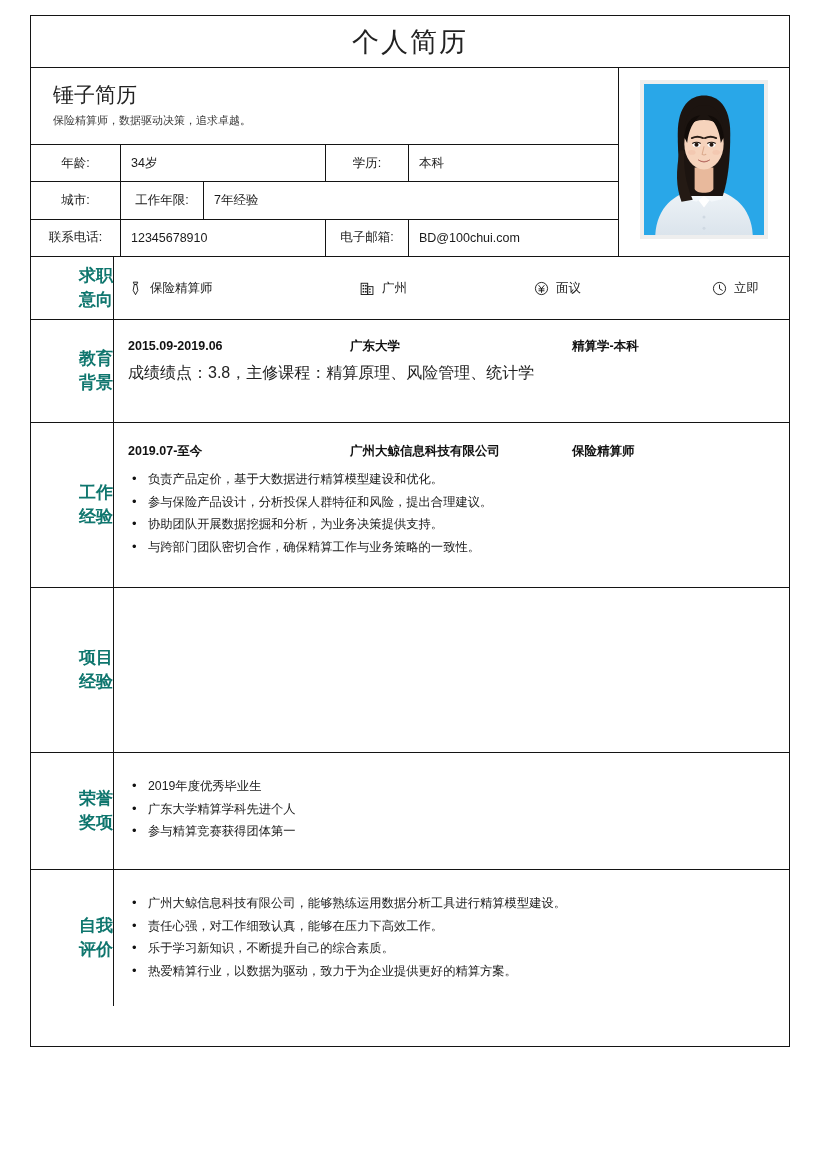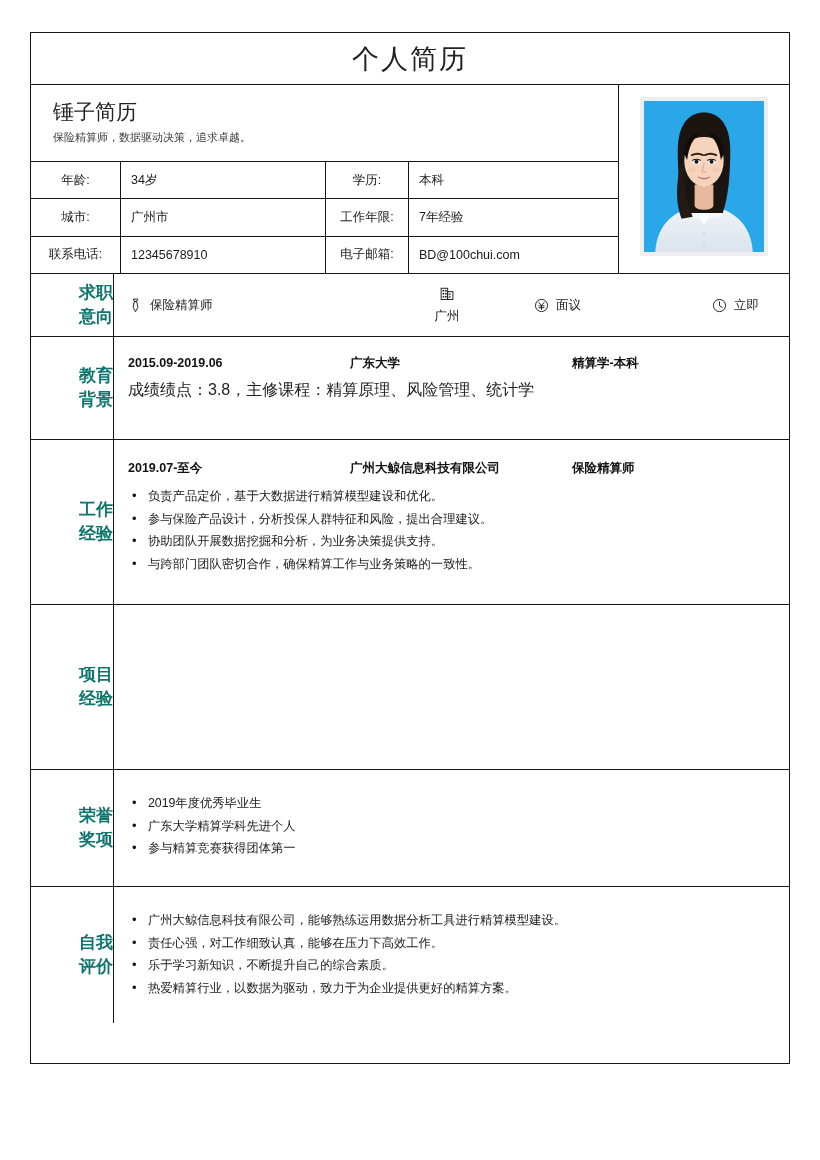--- a/index.html
+++ b/index.html
@@ -5,21 +5,21 @@
   * { box-sizing: border-box; }
   html, body {
     margin: 0; padding: 0;
     width: 820px; height: 1160px;
     background: #ffffff;
     font-family: "Liberation Sans", "DejaVu Sans", sans-serif;
     color: #1a1a1a;
   }
   .page {
     position: absolute;
-    left: 30px; top: 32px;
+    left: 30px; top: 15px;
     width: 760px; height: 1032px;
     border: 1.5px solid #141414;
     background: #fff;
   }
 
   
   .title-row {
     height: 52px;
     border-bottom: 1.5px solid #141414;
     display: flex; align-items: center; justify-content: center;
@@ -94,21 +94,21 @@
   }
   .sec-body { flex: 1; padding: 11px 12px 11px 14px; }
 
   
   .intent { display: flex; align-items: center; height: 62px; padding: 0 14px; }
   .intent-item {
     display: flex; align-items: center; gap: 7px;
     font-size: 12.5px; color: #1a1a1a;
   }
   .intent-item:nth-child(1) { width: 232px; }
-  .intent-item:nth-child(2) { width: 174px; flex-direction: column; }
+  .intent-item:nth-child(2) { width: 174px; }
   .intent-item:nth-child(3) { width: 178px; }
   .ico { width: 15px; height: 15px; flex-shrink: 0; display: block; }
 
   
   .entry-head {
     display: flex; align-items: baseline;
     font-size: 12.5px; font-weight: bold; color: #111;
     margin-bottom: 8px;
   }
   .eh-date { width: 222px; }
@@ -157,21 +157,20 @@
 
         <div class="info-row">
           <div class="ilabel c1">年龄:</div>
           <div class="ival c2">34岁</div>
           <div class="ilabel c3">学历:</div>
           <div class="ival c4">本科</div>
         </div>
 
         <div class="info-row">
           <div class="ilabel c1">城市:</div>
-          <div class="ival c2">广州市</div>
           <div class="ilabel c3">工作年限:</div>
           <div class="ival c4">7年经验</div>
         </div>
 
         <div class="info-row">
           <div class="ilabel c1">联系电话:</div>
           <div class="ival c2">12345678910</div>
           <div class="ilabel c3">电子邮箱:</div>
           <div class="ival c4">BD@100chui.com</div>
         </div>

